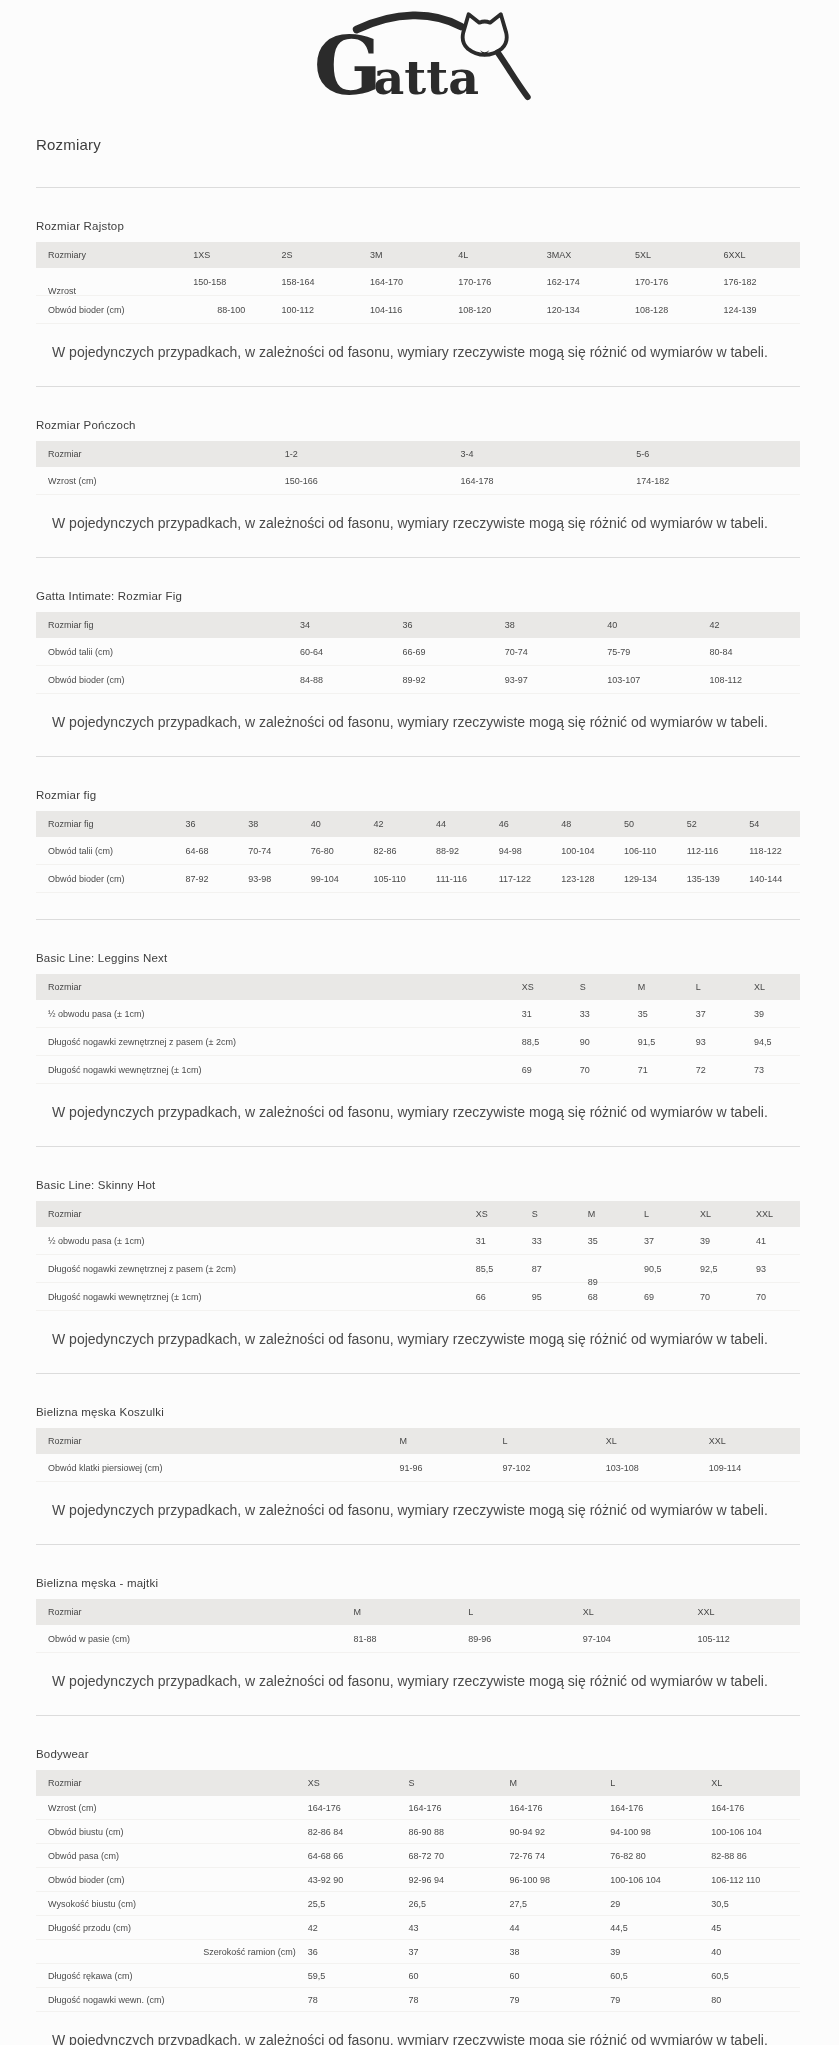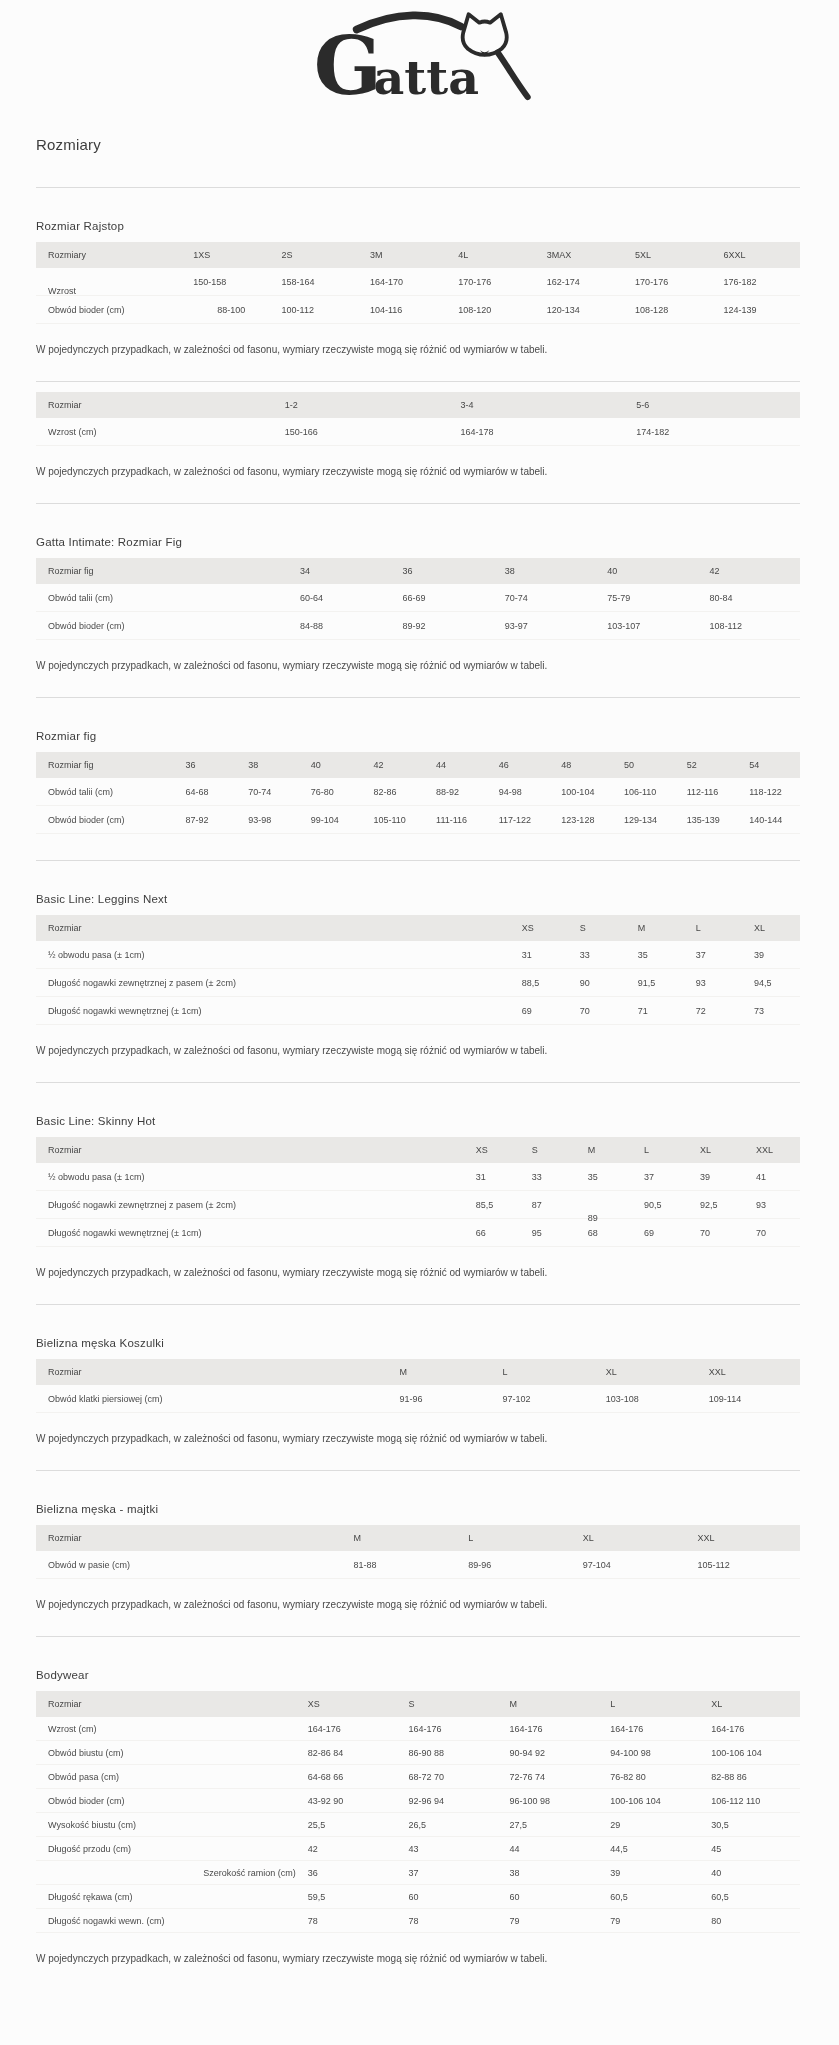--- a/index.html
+++ b/index.html
@@ -13,21 +13,21 @@
   .page-title { font-size:15px; font-weight:400; color:#3d3d3d; margin:26px 0 0; letter-spacing:.2px; }
   hr.divider { border:0; border-top:1px solid #dcdcdc; margin:34px 0 0; }
   hr.sec-div { margin-top:26px; }
   .section-title { font-size:11.5px; font-weight:400; color:#3d3d3d; margin:32px 0 0; letter-spacing:.2px; }
   .size-table { margin-top:10px; font-size:9px; color:#4a4a4a; }
   .t-row { display:flex; align-items:center; }
   .t-row.head { background:#e9e8e6; height:26px; color:#474747; }
   .t-row.body { height:27px; border-bottom:1px solid #f3f2f0; }
   .size-table.compact .t-row.body { height:23px; }
   .t-cell { padding-left:12px; box-sizing:border-box; white-space:nowrap; overflow:hidden; }
-  .note { font-size:10px; color:#4a4a4a; margin:20px 0 0; }
+  .note { font-size:14px; color:#4a4a4a; margin:20px 16px 0; }
 </style>
 </head>
 <body>
 
 <div class="page">
 
   <div class="logo-wrap">
     <svg width="230" height="96" viewBox="0 0 300 125" aria-hidden="true">
       <g fill="#2b2b2b" stroke="none">
         <text x="14" y="112" font-family="'DejaVu Serif', serif" font-weight="bold" font-size="104">G</text>
@@ -76,20 +76,21 @@
           <div class="t-cell" style="width: 11.5714%;">100-112</div>
           <div class="t-cell" style="width: 11.5714%;">104-116</div>
           <div class="t-cell" style="width: 11.5714%;">108-120</div>
           <div class="t-cell" style="width: 11.5714%;">120-134</div>
           <div class="t-cell" style="width: 11.5714%;">108-128</div>
           <div class="t-cell" style="width: 11.5714%;">124-139</div>
         </div>
       </div>
       <p class="note">W pojedynczych przypadkach, w zależności od fasonu, wymiary rzeczywiste mogą się różnić od wymiarów w tabeli.</p>
       <hr class="divider sec-div">
+      <h2 class="section-title">Rozmiar Pończoch</h2>
       <div class="size-table">
         <div class="t-row head">
           <div class="t-cell" style="width: 31%;">Rozmiar</div>
           <div class="t-cell" style="width: 23%;">1-2</div>
           <div class="t-cell" style="width: 23%;">3-4</div>
           <div class="t-cell" style="width: 23%;">5-6</div>
         </div>
         <div class="t-row body">
           <div class="t-cell" style="width: 31%;">Wzrost (cm)</div>
           <div class="t-cell" style="width: 23%;">150-166</div>

